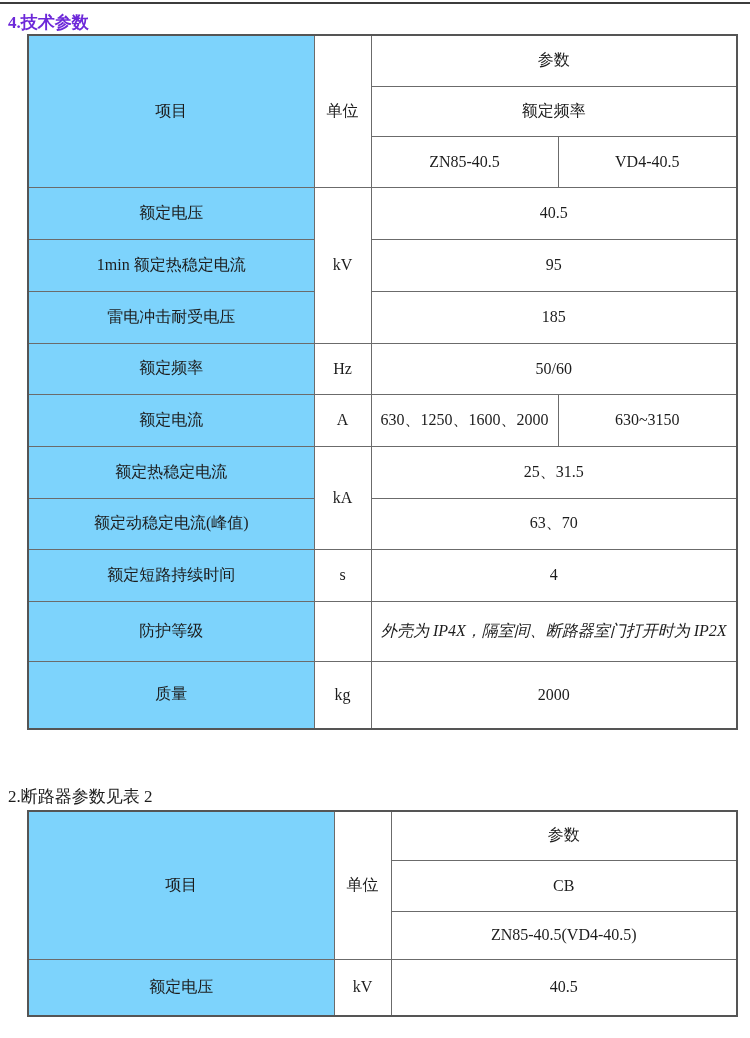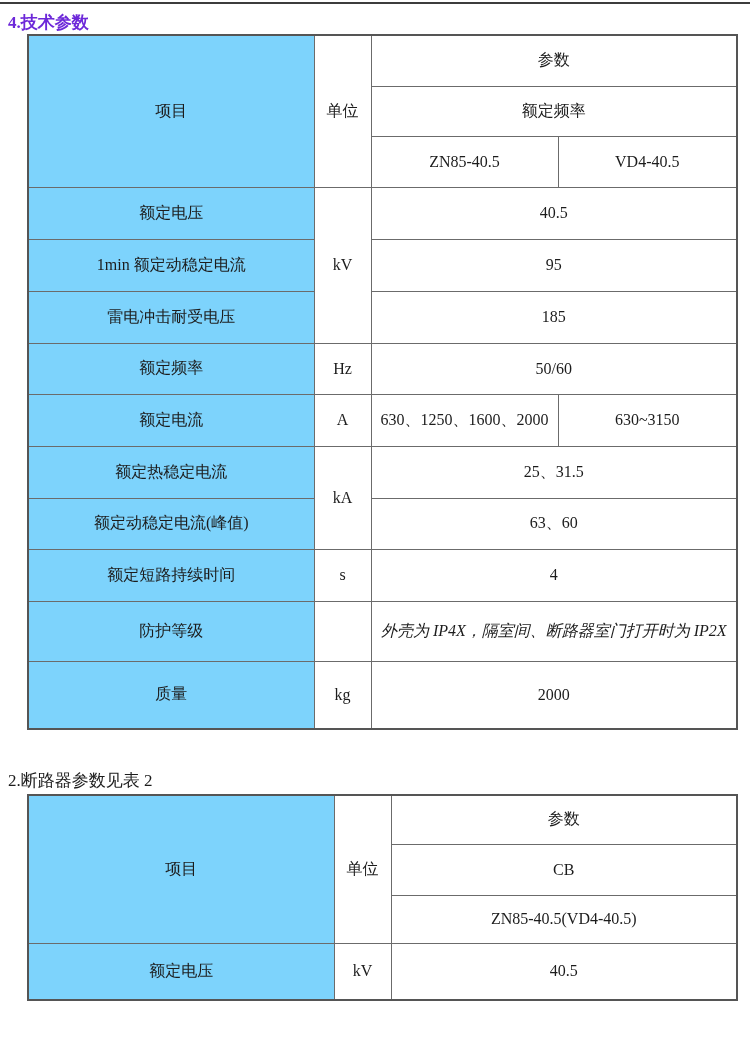--- a/index.html
+++ b/index.html
@@ -26,21 +26,21 @@
     font-weight: bold;
     color: #6d28d9;
     margin: 8px 0 0 8px;
   }
   .caption {
     font-size: 17px;
     line-height: 22px;
     margin: 8px 0 2px 8px;
   }
   .caption-2 {
-    margin-top: 40px;
+    margin-top: 56px;
   }
   table.params {
     border-collapse: collapse;
     table-layout: fixed;
     width: 709px;
     margin-left: 27px;
     border: 2px solid #555555;
   }
   table.params td {
     border: 1px solid #6b6b6b;
@@ -90,21 +90,21 @@
         <td>ZN85-40.5</td>
         <td>VD4-40.5</td>
       </tr>
 
       <tr style="height:52px">
         <td class="pink">额定电压</td>
         <td rowspan="3">kV</td>
         <td colspan="2">40.5</td>
       </tr>
       <tr style="height:52px">
-        <td class="pink">1min 额定动稳定电流</td>
+        <td class="pink">1min 额定热稳定电流</td>
         <td colspan="2">95</td>
       </tr>
       <tr style="height:52px">
         <td class="pink">雷电冲击耐受电压</td>
         <td colspan="2">185</td>
       </tr>
       <tr style="height:51px">
         <td class="pink">额定频率</td>
         <td>Hz</td>
         <td colspan="2">50/60</td>
@@ -115,21 +115,21 @@
         <td class="small">630、1250、1600、2000</td>
         <td class="small">630~3150</td>
       </tr>
       <tr style="height:52px">
         <td class="pink">额定热稳定电流</td>
         <td rowspan="2">kA</td>
         <td colspan="2">25、31.5</td>
       </tr>
       <tr style="height:51px">
         <td class="pink">额定动稳定电流(峰值)</td>
-        <td colspan="2">63、60</td>
+        <td colspan="2">63、70</td>
       </tr>
       <tr style="height:52px">
         <td class="pink">额定短路持续时间</td>
         <td>s</td>
         <td colspan="2">4</td>
       </tr>
       <tr style="height:60px">
         <td class="pink">防护等级</td>
         <td></td>
         <td colspan="2" class="small left">外壳为 IP4X，隔室间、断路器室门打开时为 IP2X</td>

